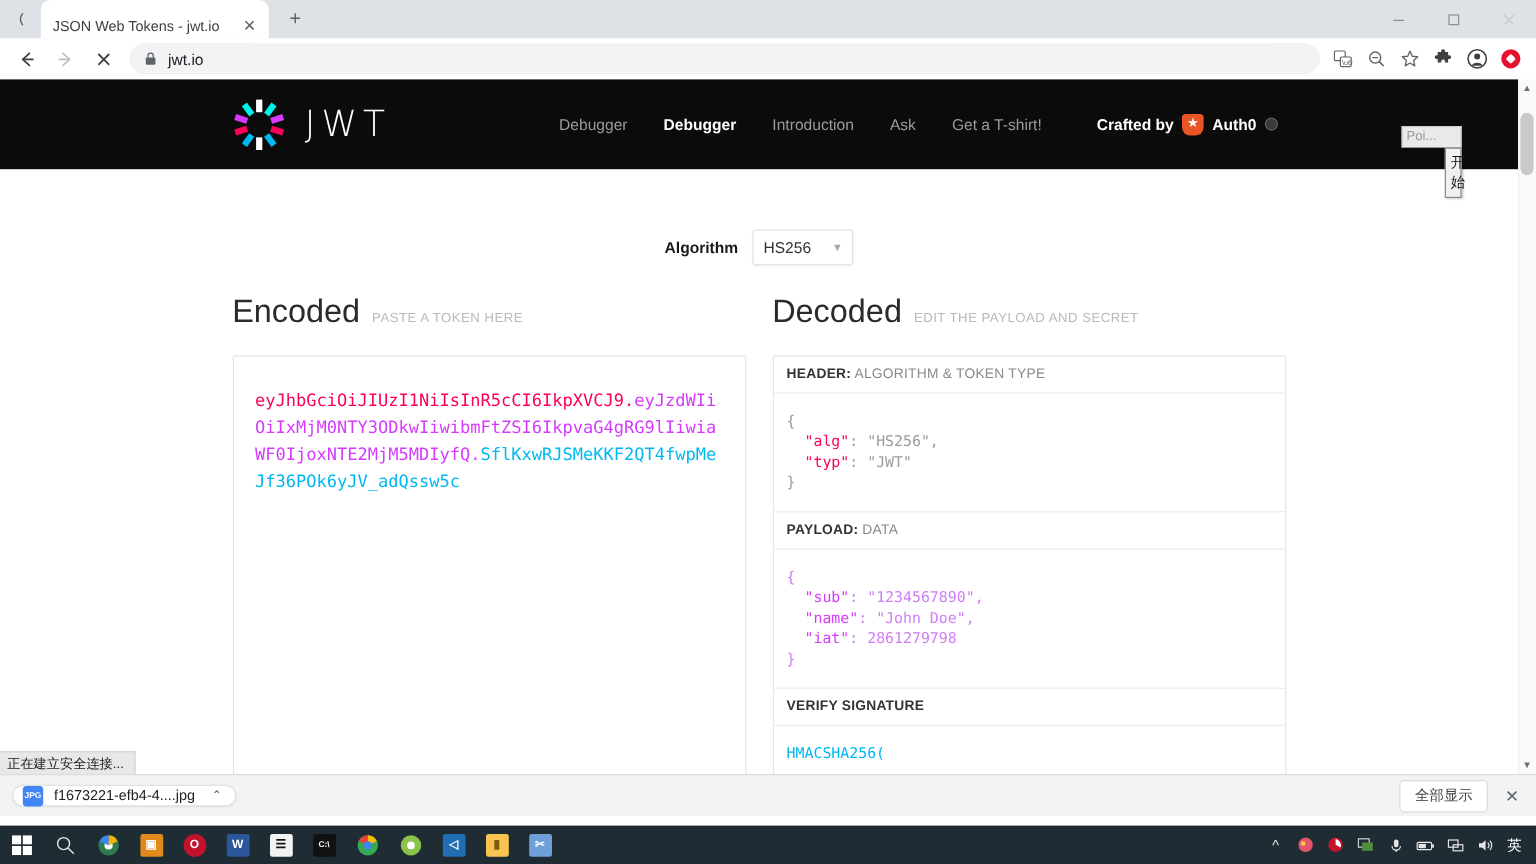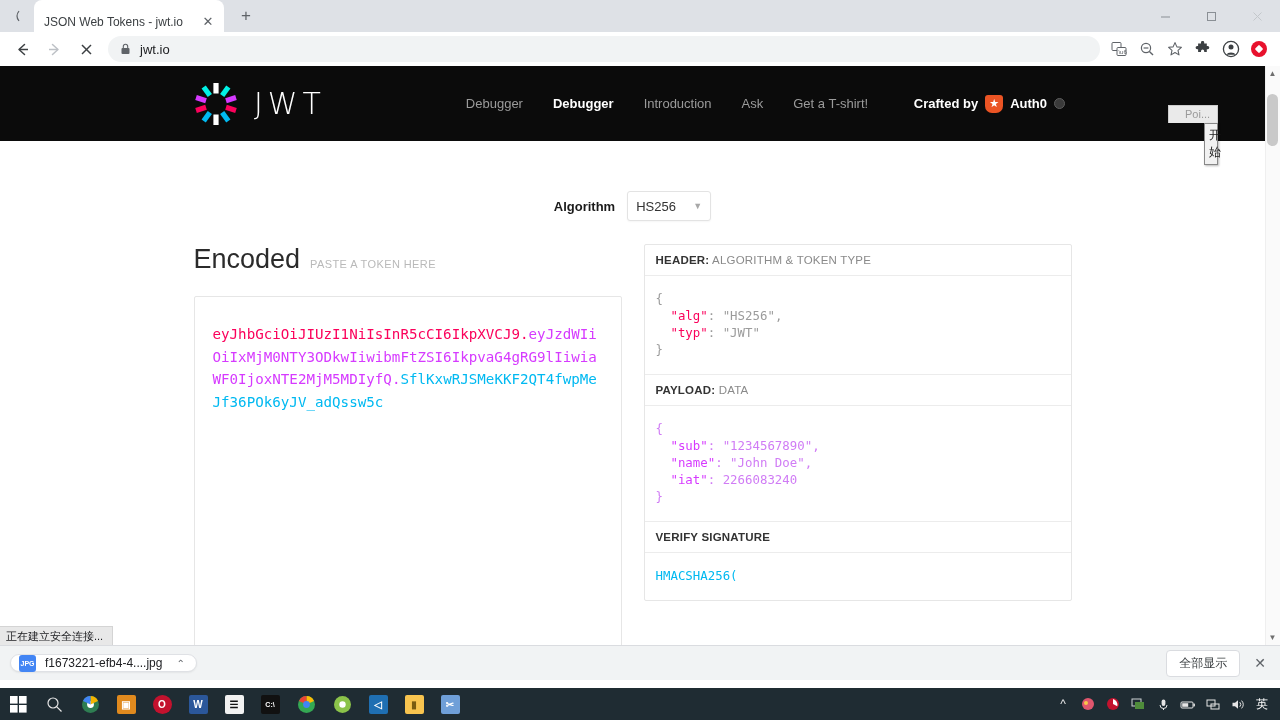--- a/index.html
+++ b/index.html
@@ -148,21 +148,21 @@
     display: inline-block;
   }
 
   
   .mini-widget {
     position: absolute; right: 62px; top: 39px; width: 50px; z-index: 9;
     font-size: 11px;
   }
   .mini-widget-top {
     background: #eaeaea; border: 1px solid #cdcdcd; border-bottom: none;
-    color: #9a9a9a; padding: 2px 16px; height: 18px; line-height: 13px;
+    color: #9a9a9a; padding: 2px 3px; height: 18px; line-height: 13px;
   }
   .mini-widget-btn {
     background: #f1f1f1; border: 1px solid #888; color: #1a1a1a;
     padding: 3px 4px; text-align: right; font-size: 12px;
     box-shadow: 1px 1px 2px rgba(0,0,0,.28);
     margin-left: 36px;
   }
 
   
   .algo-row {
@@ -442,33 +442,37 @@
 
     <div class="col">
       <div class="col-head">
         <span class="col-title">Encoded</span>
         <span class="col-sub">PASTE A TOKEN HERE</span>
       </div>
       <div class="token-box"><span class="seg-header">eyJhbGciOiJIUzI1NiIsInR5cCI6IkpXVCJ9</span><span class="seg-dot-h">.</span><span class="seg-payload">eyJzdWIiOiIxMjM0NTY3ODkwIiwibmFtZSI6IkpvaG4gRG9lIiwiaWF0IjoxNTE2MjM5MDIyfQ</span><span class="seg-dot-p">.</span><span class="seg-signature">SflKxwRJSMeKKF2QT4fwpMeJf36POk6yJV_adQssw5c</span></div>
     </div>
 
     <div class="col">
+      <div class="col-head">
+        <span class="col-title">Decoded</span>
+        <span class="col-sub">EDIT THE PAYLOAD AND SECRET</span>
+      </div>
       <div class="decoded-panel">
 
         <div class="panel-label"><b>HEADER:</b><span> ALGORITHM &amp; TOKEN TYPE</span></div>
         <div class="panel-body"><span class="v-grey">{</span>
   <span class="k-red">"alg"</span><span class="v-grey">: </span><span class="v-grey">"HS256"</span><span class="v-grey">,</span>
   <span class="k-red">"typ"</span><span class="v-grey">: </span><span class="v-grey">"JWT"</span>
 <span class="v-grey">}</span></div>
 
         <div class="panel-label"><b>PAYLOAD:</b><span> DATA</span></div>
         <div class="panel-body"><span class="v-purple">{</span>
   <span class="k-purple">"sub"</span><span class="v-purple">: </span><span class="v-purple">"1234567890"</span><span class="v-purple">,</span>
   <span class="k-purple">"name"</span><span class="v-purple">: </span><span class="v-purple">"John Doe"</span><span class="v-purple">,</span>
-  <span class="k-purple">"iat"</span><span class="v-purple">: </span><span class="v-purple">2266083240</span>
+  <span class="k-purple">"iat"</span><span class="v-purple">: </span><span class="v-purple">2861279798</span>
 <span class="v-purple">}</span></div>
 
         <div class="panel-label"><b>VERIFY SIGNATURE</b></div>
         <div class="panel-body no-border"><span class="sig-line">HMACSHA256(</span></div>
 
       </div>
     </div>
 
   </div>
 

